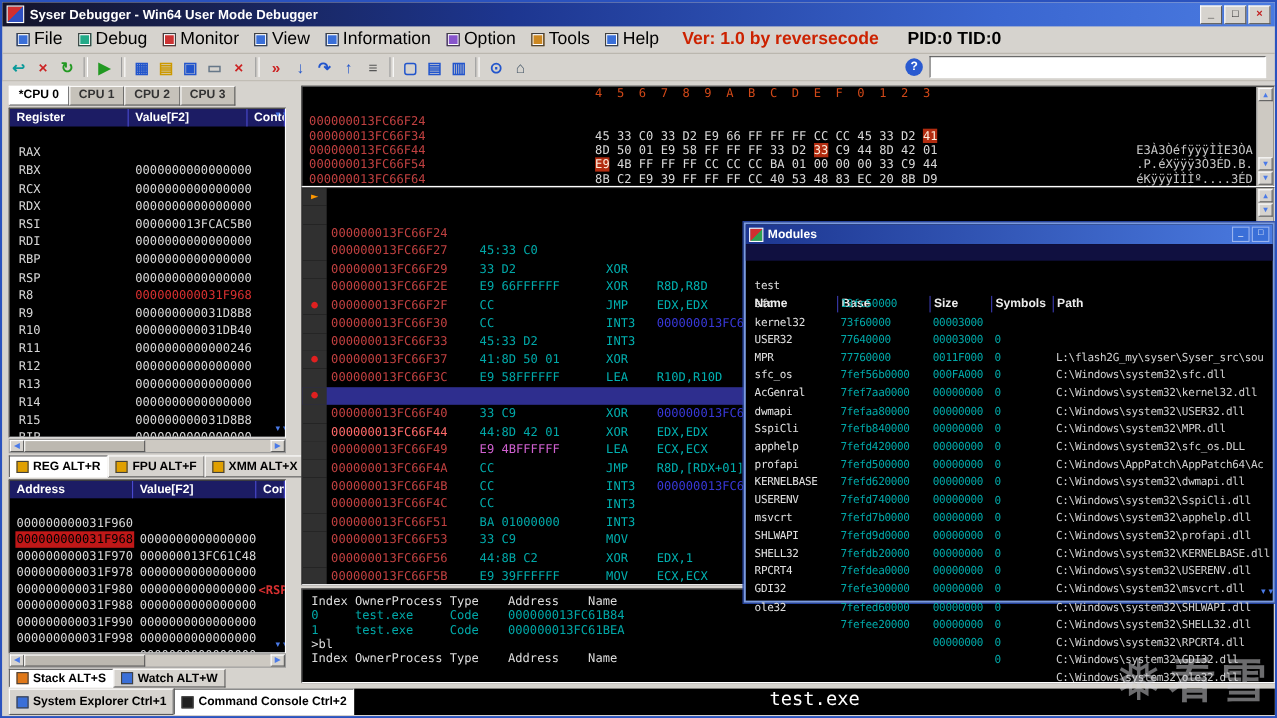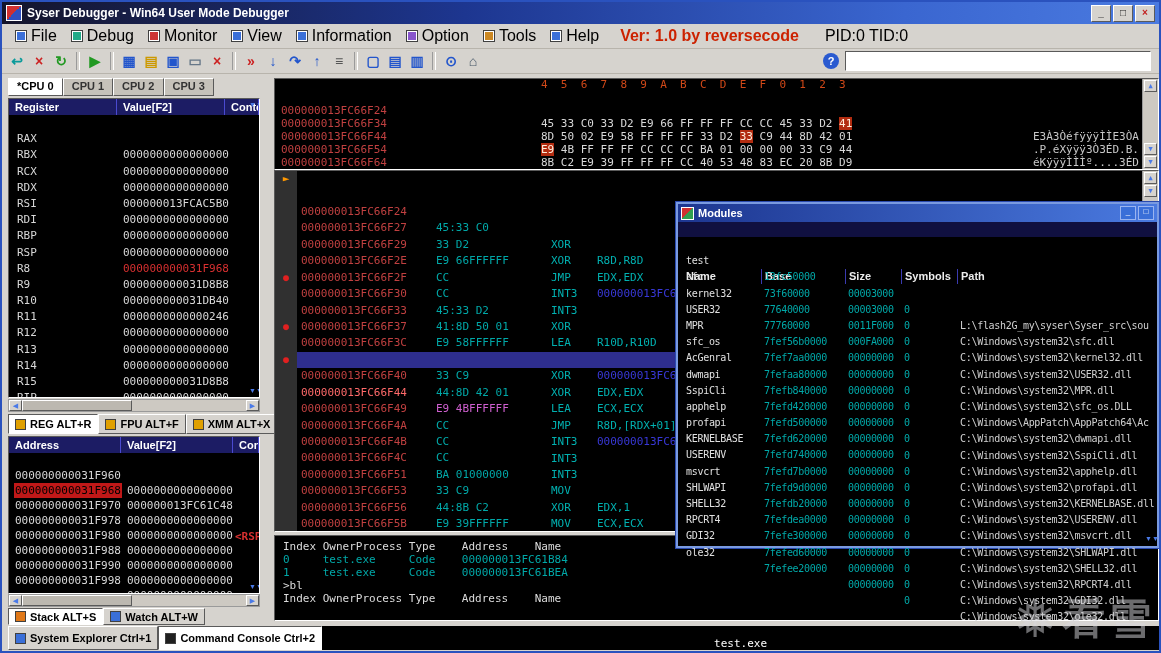--- a/index.html
+++ b/index.html
@@ -8,21 +8,21 @@
   .titlebar{height:22px;background:linear-gradient(90deg,#14142a 0%,#1d3690 40%,#3a66d0 78%,#4a7ae0 100%);display:flex;align-items:center;padding:0 4px;color:#fff;}
   .app-icon{width:14px;height:14px;background:linear-gradient(135deg,#d03030 0 50%,#3050c0 50% 100%);border:1px solid #fff;margin-right:5px;}
   .title-text{font-size:12px;font-weight:bold;flex:1;white-space:nowrap;}
   .tb-btn{width:18px;height:15px;margin-left:2px;background:#d6d3ce;border:1px solid;border-color:#fff #5a5a5a #5a5a5a #fff;font-size:10px;line-height:13px;text-align:center;color:#222;font-weight:bold;}
   .tb-btn.close{color:#c22222;}
   
   .menubar{height:24px;display:flex;align-items:center;padding:0 6px;border-bottom:1px solid #b8b4ac;font-size:16px;color:#000;}
   .menu-item{display:flex;align-items:center;gap:4px;padding:2px 7px;white-space:nowrap;}
   .micon{width:10px;height:10px;border:1px solid #404040;box-shadow:inset 0 0 0 1px #fff;}
   .ver-text{color:#cc2200;font-weight:bold;margin-left:14px;white-space:pre;}
-  .pid-text{color:#000;font-weight:normal;margin-left:26px;white-space:pre;text-align:center;}
+  .pid-text{color:#000;font-weight:bold;margin-left:26px;white-space:pre;text-align:center;}
   
   .toolbar{height:24px;display:flex;align-items:center;padding:0 4px;border-bottom:1px solid #b8b4ac;}
   .tbtn{width:22px;height:20px;display:flex;align-items:center;justify-content:center;font-size:14px;font-weight:bold;background:transparent;}
   .tbtn.sep{width:2px;height:18px;border-left:1px solid #9a9a9a;border-right:1px solid #fff;margin:0 4px;}
   .help-btn{width:16px;height:16px;border-radius:50%;background:#2a5ad0;color:#fff;font-size:11px;font-weight:bold;text-align:center;line-height:16px;margin-left:auto;margin-right:6px;}
   .addr-input{width:300px;height:16px;border:1px solid;border-color:#5a5a5a #fff #fff #5a5a5a;background:#fff;font-size:11px;margin-right:4px;}
   
   .client{position:relative;height:579px;background:#d6d3ce;}
   .panel{position:absolute;background:#000;border:1px solid;border-color:#5a5a5a #fff #fff #5a5a5a;box-sizing:border-box;overflow:hidden;}
   .mono{font-family:"DejaVu Sans Mono",monospace;}
@@ -95,21 +95,21 @@
   .mod-head{position:relative;height:15px;background:#101040;color:#ececec;font-size:11px;font-weight:bold;line-height:15px;}
   .mod-head span{position:absolute;border-left:1px solid #3a3ab0;padding-left:3px;margin-top:47px;}
   .mrow{position:relative;height:16.2px;line-height:16.2px;font-size:10px;letter-spacing:-0.3px;white-space:pre;}
   .m-name{position:absolute;left:8px;color:#e0e0e0;}
   .m-base{position:absolute;left:86px;color:#00a8a8;}
   .m-size{position:absolute;left:170px;color:#00a8a8;}
   .m-sym{position:absolute;left:226px;color:#00a8a8;}
   .m-path{position:absolute;left:282px;right:2px;color:#d0d0d0;overflow:hidden;}
   
   .bottom-row{position:absolute;left:6px;top:552px;right:0;height:24px;display:flex;align-items:stretch;}
-  .status-strip{flex:1;background:#000;color:#fff;font-size:11px;display:flex;align-items:flex-end;justify-content:center;font-family:"DejaVu Sans Mono",monospace;}
+  .status-strip{flex:1;background:#000;color:#fff;font-size:17px;display:flex;align-items:flex-start;justify-content:center;font-family:"DejaVu Sans Mono",monospace;}
   
   .watermark{position:absolute;right:4px;bottom:2px;z-index:40;color:rgba(215,215,220,0.5);display:flex;align-items:center;gap:6px;pointer-events:none;}
   .wm-flake{font-size:52px;font-family:"DejaVu Sans",sans-serif;}
   .wm-text{font-size:42px;font-weight:bold;font-family:"DejaVu Sans",sans-serif;letter-spacing:4px;}
 </style>
 </head>
 <body>
 
 <div class="window">
 
@@ -440,21 +440,21 @@
       <div class="hhead">4  5  6  7  8  9  A  B  C  D  E  F  0  1  2  3</div>
       <div>
 
       <div class="hrow">
             <span class="haddr">000000013FC66F24</span>
             <span class="hbytes"><span>45 33 C0 33 D2 E9 66 FF FF FF CC CC 45 33 D2 </span><span class="hl">41</span><span></span></span>
             <span class="hascii">E3À3ÒéfÿÿÿÌÌE3ÒA</span>
           </div>
           <div class="hrow">
             <span class="haddr">000000013FC66F34</span>
-            <span class="hbytes"><span>8D 50 02 E9 58 FF FF FF 33 D2 </span><span class="hl">33</span><span> C9 44 8D 42 01</span></span>
+            <span class="hbytes"><span>8D 50 01 E9 58 FF FF FF 33 D2 </span><span class="hl">33</span><span> C9 44 8D 42 01</span></span>
             <span class="hascii">.P.éXÿÿÿ3Ò3ÉD.B.</span>
           </div>
           <div class="hrow">
             <span class="haddr">000000013FC66F44</span>
             <span class="hbytes"><span></span><span class="hl">E9</span><span> 4B FF FF FF CC CC CC BA 01 00 00 00 33 C9 44</span></span>
             <span class="hascii">éKÿÿÿÌÌÌº....3ÉD</span>
           </div>
           <div class="hrow">
             <span class="haddr">000000013FC66F54</span>
             <span class="hbytes"><span>8B C2 E9 39 FF FF FF CC 40 53 48 83 EC 20 8B D9</span><span class="hl"></span><span></span></span>

